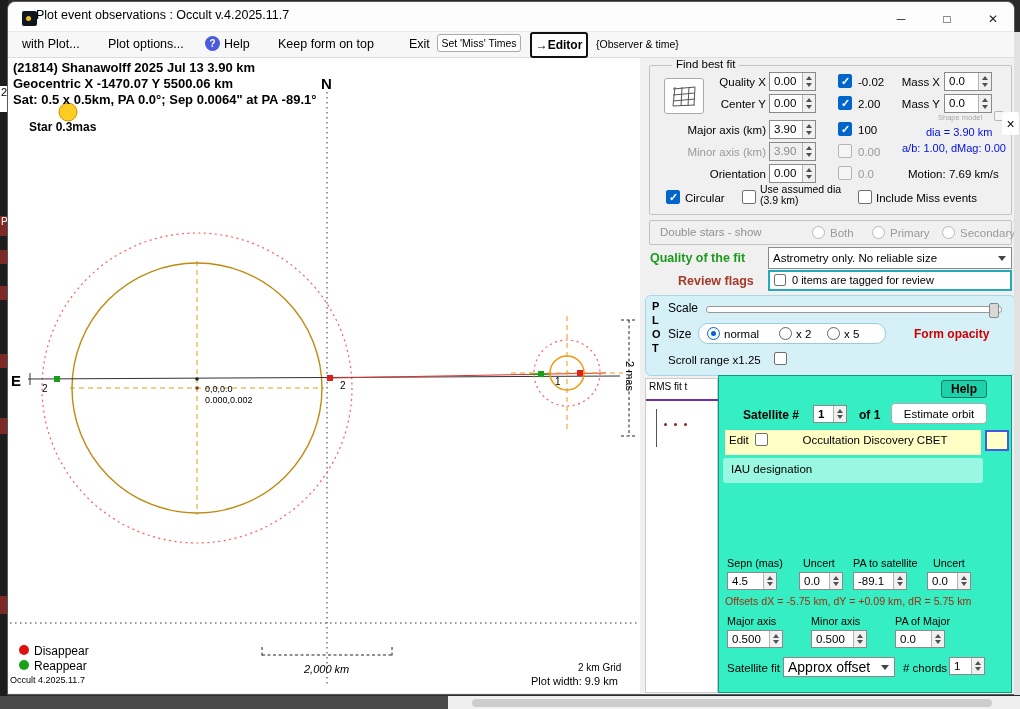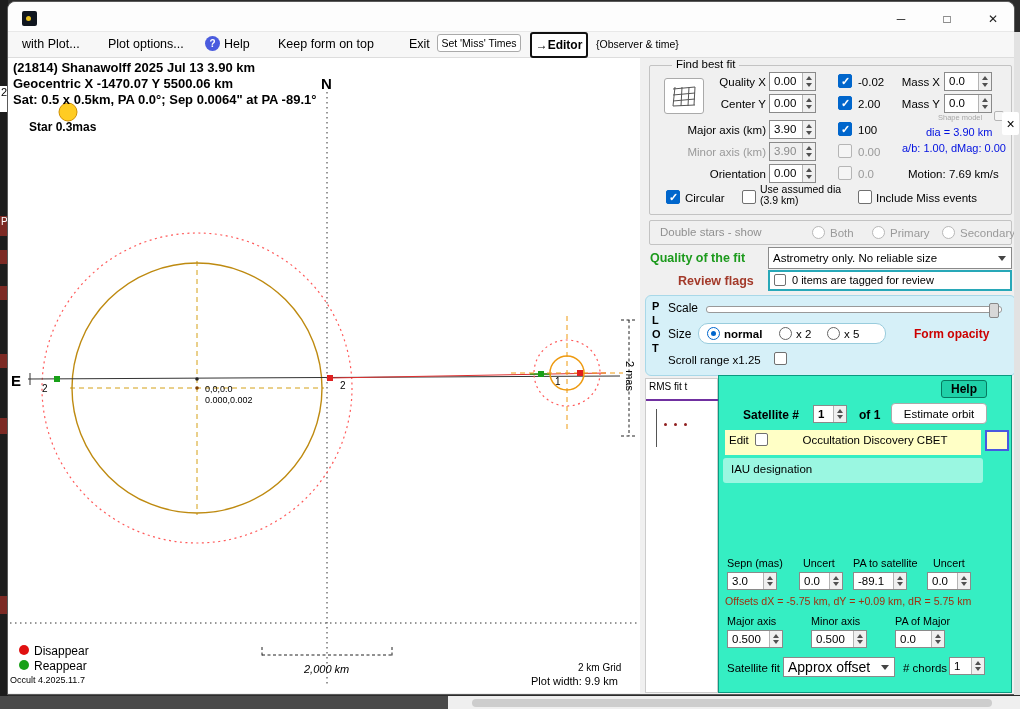--- a/index.html
+++ b/index.html
@@ -53,20 +53,21 @@
   <div class="chip" style="left:0;top:286px;width:8px;height:14px;background:#7c2a24"></div>
   <div class="chip" style="left:0;top:354px;width:8px;height:14px;background:#7c2a24"></div>
   <div class="chip" style="left:0;top:418px;width:8px;height:16px;background:#7c2a24"></div>
   <div class="chip" style="left:0;top:596px;width:8px;height:18px;background:#7c2a24"></div>
 </div>
 
 <div class="win"></div>
 
 <div class="titlebar">
   <span class="appicon"></span>
+  <span class="t" style="left:28px;top:7px;font-size:12.5px">Plot event observations : Occult v.4.2025.11.7</span>
   <div class="winbtn" style="left:870px">
       <span>─</span>
     </div>
   <div class="winbtn" style="left:916px">
       <span>□</span>
     </div>
   <div class="winbtn" style="left:962px;border-radius:0 8px 0 0">
       <span>✕</span>
     </div>
 </div>
@@ -246,21 +247,21 @@
     <span class="t" style="left:6px;top:18px;font-weight:bold;font-size:11px">L</span>
     <span class="t" style="left:6px;top:32px;font-weight:bold;font-size:11px">O</span>
     <span class="t" style="left:6px;top:46px;font-weight:bold;font-size:11px">T</span>
     <span class="t" style="left:22px;top:6px;font-size:12px">Scale</span>
     <div class="slider" style="left:60px;top:10px;width:296px;height:7px">
       <div class="thumb" style="left:282px;top:-4px;width:10px;height:15px"></div>
     </div>
     <span class="t" style="left:22px;top:32px;font-size:12px">Size</span>
     <div class="abs" style="left:52px;top:27px;width:188px;height:21px;background:#fff;border:1px solid #99ccdd;border-radius:10px">
       <span class="rd sel" style="left:8px;top:3px"></span>
-      <span class="t" style="left:25px;top:4px;font-weight:bold">normal</span>
+      <span class="t" style="left:25px;top:4px;font-weight:normal">normal</span>
       <span class="rd" style="left:80px;top:3px"></span>
       <span class="t" style="left:97px;top:4px">x 2</span>
       <span class="rd" style="left:128px;top:3px"></span>
       <span class="t" style="left:145px;top:4px">x 5</span>
     </div>
     <span class="t" style="left:268px;top:32px;font-weight:bold;font-size:12px;color:#cc0000">Form opacity</span>
     <span class="t" style="left:22px;top:58px">Scroll range x1.25</span>
     <span class="cb" style="left:128px;top:56px;width:13px;height:13px"></span>
   </div>
 
@@ -298,21 +299,21 @@
     <div class="abs" style="left:4px;top:82px;width:260px;height:25px;background:rgba(255,255,255,0.5);border-radius:3px">
       <span class="t" style="left:8px;top:5px">IAU designation</span>
     </div>
 
 
     <span class="t" style="left:8px;top:182px;font-size:10.8px">Sepn (mas)</span>
     <span class="t" style="left:84px;top:182px;font-size:10.8px">Uncert</span>
     <span class="t" style="left:134px;top:182px;font-size:10.8px">PA to satellite</span>
     <span class="t" style="left:214px;top:182px;font-size:10.8px">Uncert</span>
     <div class="num" style="left:8px;top:196px;width:50px;height:18px">
-        <span class="v">3.0</span>
+        <span class="v">4.5</span>
         <span class="sp"></span>
       </div>
     <div class="num" style="left:80px;top:196px;width:44px;height:18px">
         <span class="v">0.0</span>
         <span class="sp"></span>
       </div>
     <div class="num" style="left:134px;top:196px;width:54px;height:18px">
         <span class="v">-89.1</span>
         <span class="sp"></span>
       </div>

